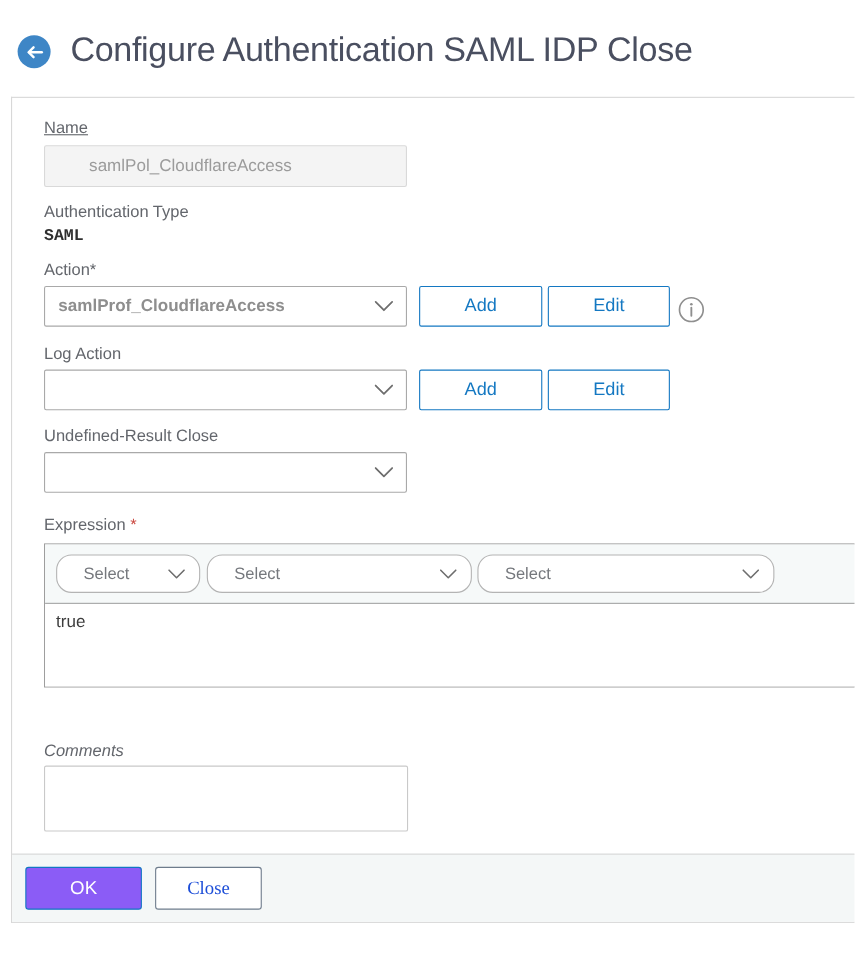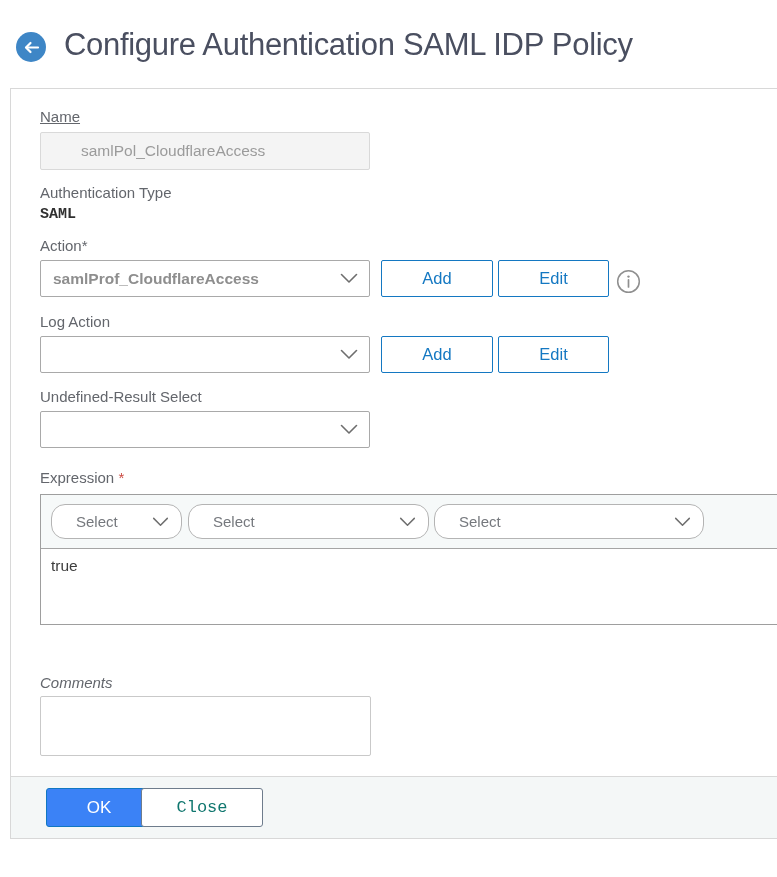--- a/index.html
+++ b/index.html
@@ -48,39 +48,39 @@
                padding:8px 10px; font-size:15.5px; color:#3d3d3d; font-family:"Liberation Sans", sans-serif; background:#fff; }
 
   .comments-box { position:absolute; left:29px; top:607px; width:331px; height:60px;
                   border:1px solid #c9c9c9; border-radius:2px; resize:none; outline:none;
                   padding:6px 8px; font-size:15px; color:#3d3d3d; font-family:"Liberation Sans", sans-serif; }
 
   
   .footer { position:absolute; left:0; bottom:0; width:100%; height:62px;
             background:#f4f7f7; border-top:1px solid #d8d8d8; }
   .ok-btn { position:absolute; left:12px; top:11px; width:106px; height:39px;
-            background:#3b82f6; border:1px solid #1177c2; border-radius:3px;
-            color:#fff; font-size:17px; font-family:"Liberation Sans", sans-serif; cursor:pointer;margin-left:23px; }
-  .close-btn { position:absolute; left:130px; top:11px; width:122px; height:39px;
+            background:#8b5cf6; border:1px solid #1177c2; border-radius:3px;
+            color:#fff; font-size:17px; font-family:"Liberation Sans", sans-serif; cursor:pointer; }
+  .close-btn { position:absolute; left:130px; top:11px; width:97px; height:39px;
                background:#fff; border:1px solid #6e7c8c; border-radius:3px;
-               color:#0f766e; font-size:17px; font-family:Liberation Mono, monospace; cursor:pointer; }
+               color:#1d4ed8; font-size:17px; font-family:Liberation Serif, serif; cursor:pointer; }
 </style>
 </head>
 <body>
 
 <div id="app">
 
   <div class="hdr">
     <button class="back-btn">
       <svg width="17" height="13" viewBox="0 0 17 13">
         <line x1="15" y1="6.5" x2="3.5" y2="6.5" stroke="#fff" stroke-width="2.2" stroke-linecap="round"></line>
         <polyline points="7.5,2 3,6.5 7.5,11" fill="none" stroke="#fff" stroke-width="2.2" stroke-linecap="round" stroke-linejoin="round"></polyline>
       </svg>
     </button>
-    <h1 class="page-title">Configure Authentication SAML IDP Policy</h1>
+    <h1 class="page-title">Configure Authentication SAML IDP Close</h1>
   </div>
 
   <div class="panel">
 
     <div class="lbl" style="left:29px; top:19px;text-decoration:underline;">Name</div>
     <input class="name-input" disabled="" value="samlPol_CloudflareAccess" style="">
 
     <div class="lbl" style="left:29px; top:95px;">Authentication Type</div>
     <div class="static-val" style="left:29px; top:117px;">SAML</div>
 
@@ -104,21 +104,21 @@
     <div class="lbl" style="left:29px; top:224px;">Log Action</div>
     <div class="select" style="left:29px; top:247px; width:330px;">
       <span class="select-value"></span>
       <svg class="chev" width="18" height="11" viewBox="0 0 18 11">
         <polyline points="1.5,1.5 9,9 16.5,1.5" fill="none" stroke="#6e6e6e" stroke-width="1.6" stroke-linecap="round" stroke-linejoin="round"></polyline>
       </svg>
     </div>
     <button class="btn-outline" style="left:370px; top:247px; width:112px;">Add</button>
     <button class="btn-outline" style="left:487px; top:247px; width:111px;">Edit</button>
 
-    <div class="lbl" style="left:29px; top:299px;">Undefined-Result Select</div>
+    <div class="lbl" style="left:29px; top:299px;">Undefined-Result Close</div>
     <div class="select" style="left:29px; top:322px; width:330px;">
       <span class="select-value"></span>
       <svg class="chev" width="18" height="11" viewBox="0 0 18 11">
         <polyline points="1.5,1.5 9,9 16.5,1.5" fill="none" stroke="#6e6e6e" stroke-width="1.6" stroke-linecap="round" stroke-linejoin="round"></polyline>
       </svg>
     </div>
 
     <div class="lbl" style="left:29px; top:380px;">
       <span>Expression</span>
       <span class="req">*</span>

